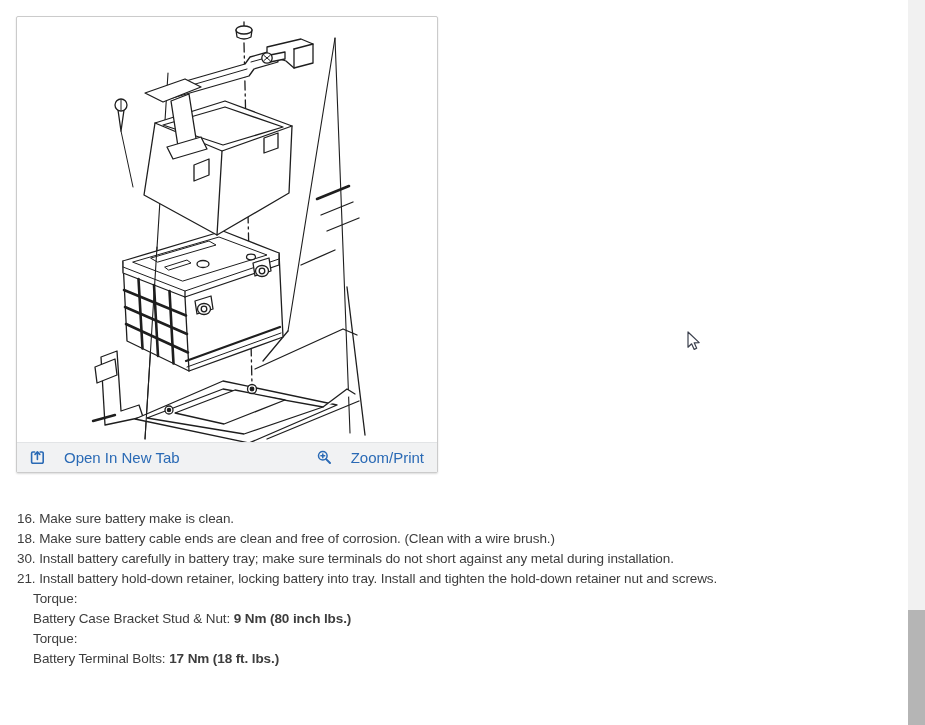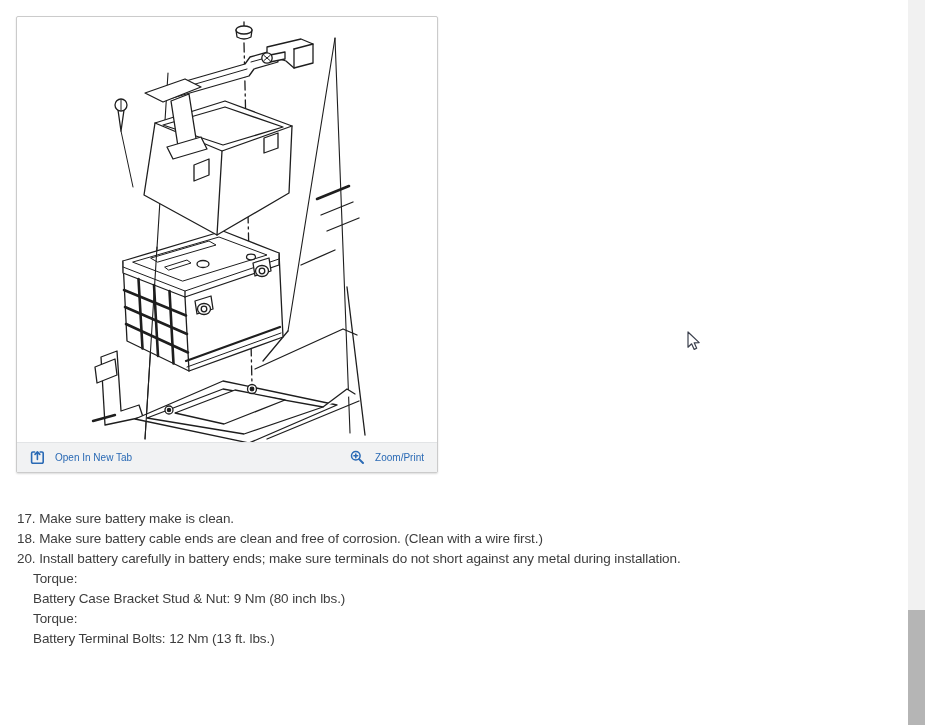--- a/index.html
+++ b/index.html
@@ -26,36 +26,36 @@
 
   .figure-footer {
     height: 29px;
     background: #f1f2f3;
     border-top: 1px solid #e2e4e6;
     display: flex; align-items: center; justify-content: space-between;
     padding: 0 13px;
   }
   .link {
     color: #2a6ab5;
-    font-size: 10px;
-    display: flex; align-items: center; gap: 10px;
+    font-size: 15px;
+    display: flex; align-items: center; gap: 19px;
     cursor: pointer; text-decoration: none; white-space: nowrap;
   }
   .link svg { flex: 0 0 auto; }
 
   
   .instructions {
     position: absolute; left: 17px; top: 509px;
     font-size: 13.5px; letter-spacing: -0.1px;
     color: #3d3d3d;
   }
   .line { line-height: 20px; white-space: nowrap; }
   .line .num { }
   .sub { padding-left: 16px; }
-  .sub b { font-weight: normal; }
+  .sub b { font-weight: bold; }
 
   
   .scrollbar {
     position: absolute; right: 0; top: 0;
     width: 17px; height: 725px;
     background: #f1f1f1;
   }
   .scrollbar .thumb {
     position: absolute; left: 0; top: 610px;
     width: 17px; height: 115px;
@@ -192,27 +192,28 @@
         <circle cx="5.8" cy="5.8" r="4.3"></circle>
         <path d="M5.8,3.9 L5.8,7.7 M3.9,5.8 L7.7,5.8"></path>
         <path d="M9.1,9.1 L13,13" stroke-width="2"></path>
       </svg>
       <span>Zoom/Print</span>
     </a>
   </div>
 </div>
 
 <div class="instructions">
-  <div class="line"><span class="num">17.</span> <span>Make sure battery make is clean.</span></div>
-  <div class="line"><span class="num">18.</span> <span>Make sure battery cable ends are clean and free of corrosion. (Clean with a wire first.)</span></div>
-  <div class="line"><span class="num">20.</span> <span>Install battery carefully in battery ends; make sure terminals do not short against any metal during installation.</span></div>
+  <div class="line"><span class="num">16.</span> <span>Make sure battery make is clean.</span></div>
+  <div class="line"><span class="num">18.</span> <span>Make sure battery cable ends are clean and free of corrosion. (Clean with a wire brush.)</span></div>
+  <div class="line"><span class="num">30.</span> <span>Install battery carefully in battery tray; make sure terminals do not short against any metal during installation.</span></div>
+  <div class="line"><span class="num">21.</span> <span>Install battery hold-down retainer, locking battery into tray. Install and tighten the hold-down retainer nut and screws.</span></div>
   <div class="line sub">Torque:</div>
   <div class="line sub"><span>Battery Case Bracket Stud &amp; Nut:</span> <b>9 Nm (80 inch lbs.)</b></div>
   <div class="line sub">Torque:</div>
-  <div class="line sub"><span>Battery Terminal Bolts:</span> <b>12 Nm (13 ft. lbs.)</b></div>
+  <div class="line sub"><span>Battery Terminal Bolts:</span> <b>17 Nm (18 ft. lbs.)</b></div>
 </div>
 
 <div class="scrollbar">
   <div class="thumb"></div>
 </div>
 
 <div class="cursor">
   <svg width="14" height="20" viewBox="0 0 14 20">
     <path d="M1,1 L1,16.2 L4.6,12.8 L7.2,18.4 L9.7,17.2 L7.2,11.8 L12.2,11.6 Z" fill="#ffffff" stroke="#3a3f4c" stroke-width="1.2" stroke-linejoin="round"></path>
   </svg>

